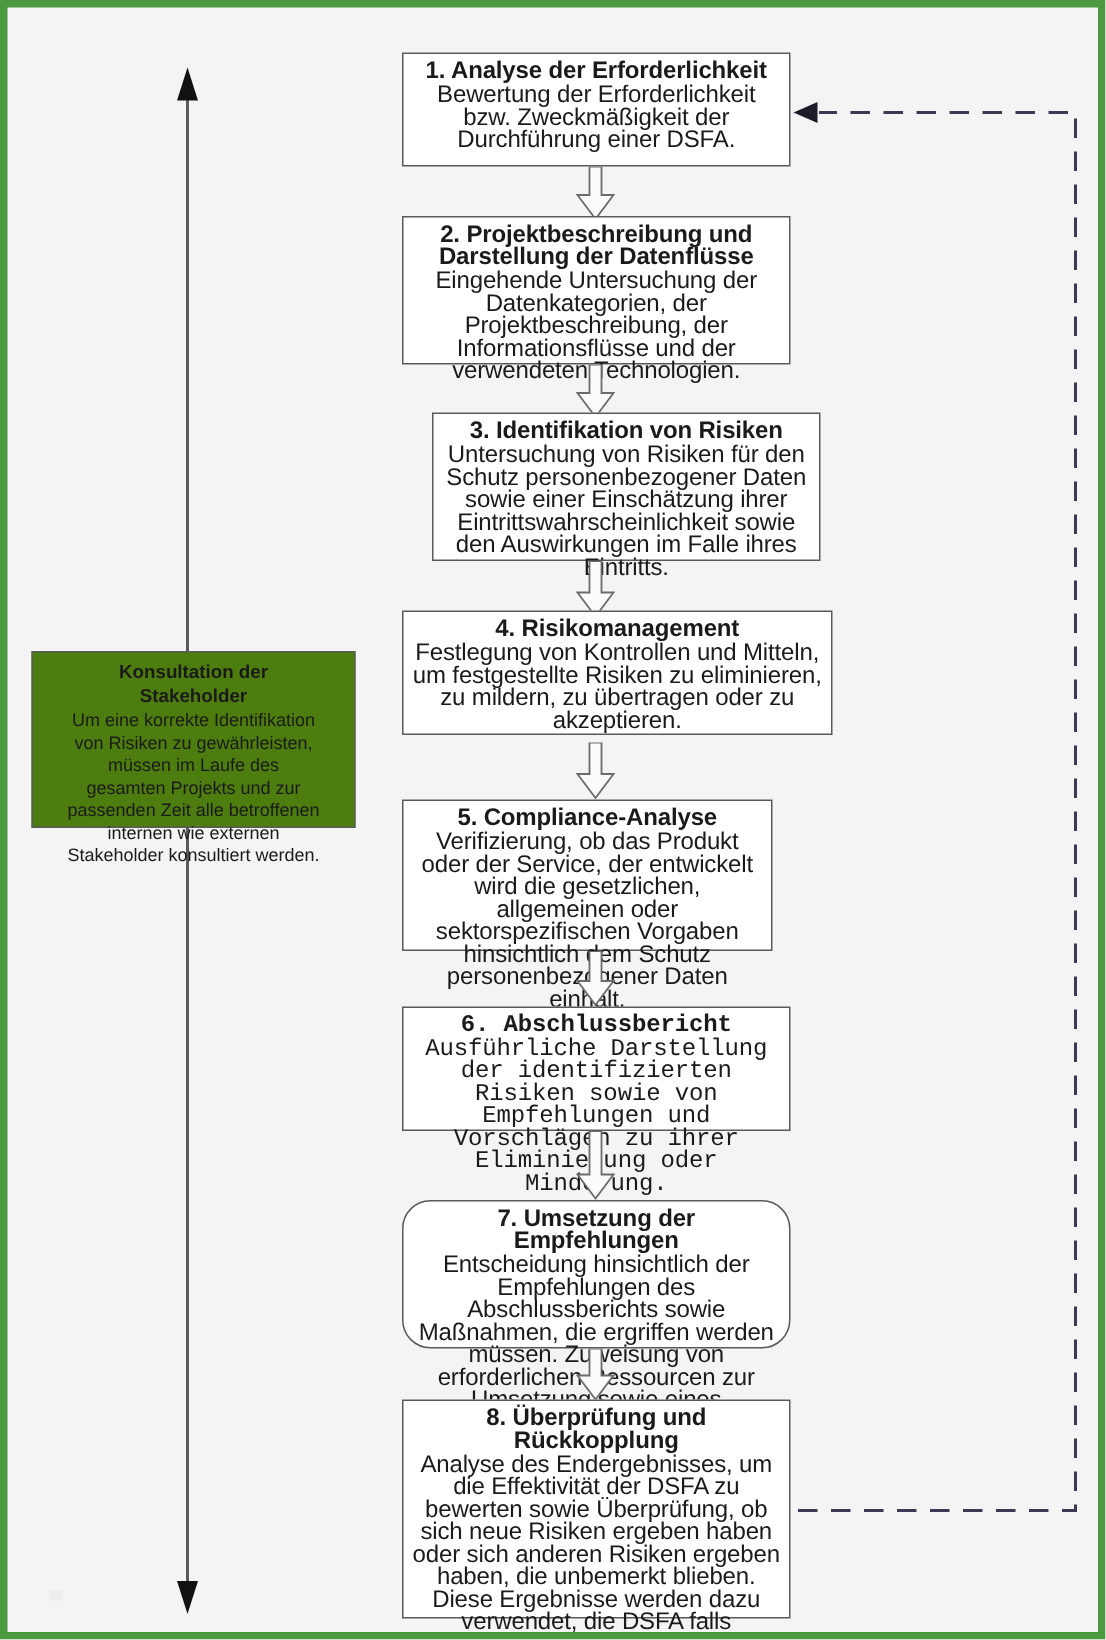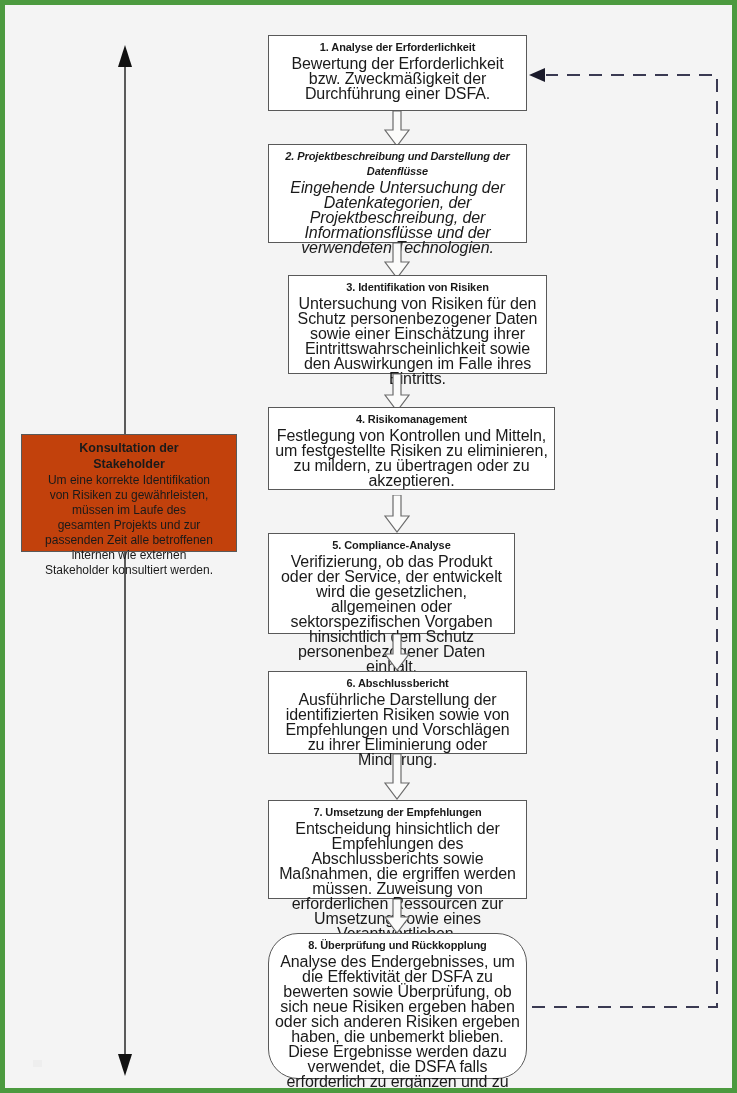--- a/index.html
+++ b/index.html
@@ -22,37 +22,37 @@
   .node {
     position: absolute;
     background: #ffffff;
     border: 1.5px solid #595959;
     box-sizing: border-box;
     text-align: center;
     color: #1a1a1a;
     padding: 4px 6px 5px 6px;
   }
   .node .title {
-    font-size: 11px;
+    font-size: 16px;
     font-weight: bold;
     line-height: 15px;
     margin: 0 0 1px 0;
     letter-spacing: -0.1px;
   }
   .node .body {
     font-size: 16px;
     line-height: 15px;
     margin: 0;
     letter-spacing: -0.1px;
   }
 
   
   .note {
     position: absolute;
-    background: #c2410c;
+    background: #4d7c0f;
     border: 1.5px solid #595959;
     box-sizing: border-box;
     text-align: center;
     color: #1a1a1a;
     padding: 5px 22px;
   }
   .note .title {
     font-size: 12.5px;
     font-weight: bold;
     line-height: 16px;
@@ -116,21 +116,21 @@
     <p class="title">1. Analyse der Erforderlichkeit</p>
     <p class="body">Bewertung der Erforderlichkeit bzw. Zweckmäßigkeit der Durchführung einer DSFA.</p>
   </div>
 
   <div class="block-arrow" style="left:379px; top:106px;">
     <svg width="26" height="36" viewBox="0 0 26 36">
       <polygon points="9,0 17,0 17,19 25,19 13,35 1,19 9,19" fill="#fbfbfa" stroke="#6b6b6b" stroke-width="1.2" stroke-linejoin="miter"></polygon>
     </svg>
   </div>
 
-  <div class="node" style="left:263px; top:139px; width:259px; height:99px;font-style:italic;">
+  <div class="node" style="left:263px; top:139px; width:259px; height:99px;">
     <p class="title">2. Projektbeschreibung und Darstellung der Datenflüsse</p>
     <p class="body">Eingehende Untersuchung der Datenkategorien, der Projektbeschreibung, der Informationsflüsse und der verwendeten Technologien.</p>
   </div>
 
   <div class="block-arrow" style="left:379px; top:238px;">
     <svg width="26" height="36" viewBox="0 0 26 36">
       <polygon points="9,0 17,0 17,19 25,19 13,35 1,19 9,19" fill="#fbfbfa" stroke="#6b6b6b" stroke-width="1.2" stroke-linejoin="miter"></polygon>
     </svg>
   </div>
 
@@ -160,42 +160,42 @@
     <p class="title">5. Compliance-Analyse</p>
     <p class="body">Verifizierung, ob das Produkt oder der Service, der entwickelt wird die gesetzlichen, allgemeinen oder sektorspezifischen Vorgaben hinsichtlich dem Schutz personenbezogener Daten einhält.</p>
   </div>
 
   <div class="block-arrow" style="left:379px; top:629px;">
     <svg width="26" height="37" viewBox="0 0 26 37">
       <polygon points="9,0 17,0 17,20 25,20 13,36 1,20 9,20" fill="#fbfbfa" stroke="#6b6b6b" stroke-width="1.2" stroke-linejoin="miter"></polygon>
     </svg>
   </div>
 
-  <div class="node" style="left:263px; top:666px; width:259px; height:83px;">
+  <div class="node" style="left:263px; top:666px; width:259px; height:83px;font-family:Liberation Mono, monospace;">
     <p class="title">6. Abschlussbericht</p>
     <p class="body">Ausführliche Darstellung der identifizierten Risiken sowie von Empfehlungen und Vorschlägen zu ihrer Eliminierung oder Minderung.</p>
   </div>
 
   <div class="block-arrow" style="left:379px; top:749px;">
     <svg width="26" height="46" viewBox="0 0 26 46">
       <polygon points="9,0 17,0 17,29 25,29 13,45 1,29 9,29" fill="#fbfbfa" stroke="#6b6b6b" stroke-width="1.2" stroke-linejoin="miter"></polygon>
     </svg>
   </div>
 
-  <div class="node" style="left:263px; top:795px; width:259px; height:99px;">
+  <div class="node" style="left:263px; top:795px; width:259px; height:99px;border-radius:19px;">
     <p class="title">7. Umsetzung der Empfehlungen</p>
     <p class="body">Entscheidung hinsichtlich der Empfehlungen des Abschlussberichts sowie Maßnahmen, die ergriffen werden müssen. Zuweisung von erforderlichen Ressourcen zur Umsetzung sowie eines Verantwortlichen.</p>
   </div>
 
   <div class="block-arrow" style="left:379px; top:894px;">
     <svg width="26" height="35" viewBox="0 0 26 35">
       <polygon points="9,0 17,0 17,18 25,18 13,34 1,18 9,18" fill="#fbfbfa" stroke="#6b6b6b" stroke-width="1.2" stroke-linejoin="miter"></polygon>
     </svg>
   </div>
 
-  <div class="node" style="left:263px; top:928px; width:259px; height:146px;border-radius:30px;">
+  <div class="node" style="left:263px; top:928px; width:259px; height:146px;">
     <p class="title">8. Überprüfung und Rückkopplung</p>
     <p class="body">Analyse des Endergebnisses, um die Effektivität der DSFA zu bewerten sowie Überprüfung, ob sich neue Risiken ergeben haben oder sich anderen Risiken ergeben haben, die unbemerkt blieben. Diese Ergebnisse werden dazu verwendet, die DSFA falls erforderlich zu ergänzen und zu aktualisieren.</p>
   </div>
 
   <div class="artifact" style="left:28px; top:1055px;"></div>
 
 </div>
 
 </body></html>

